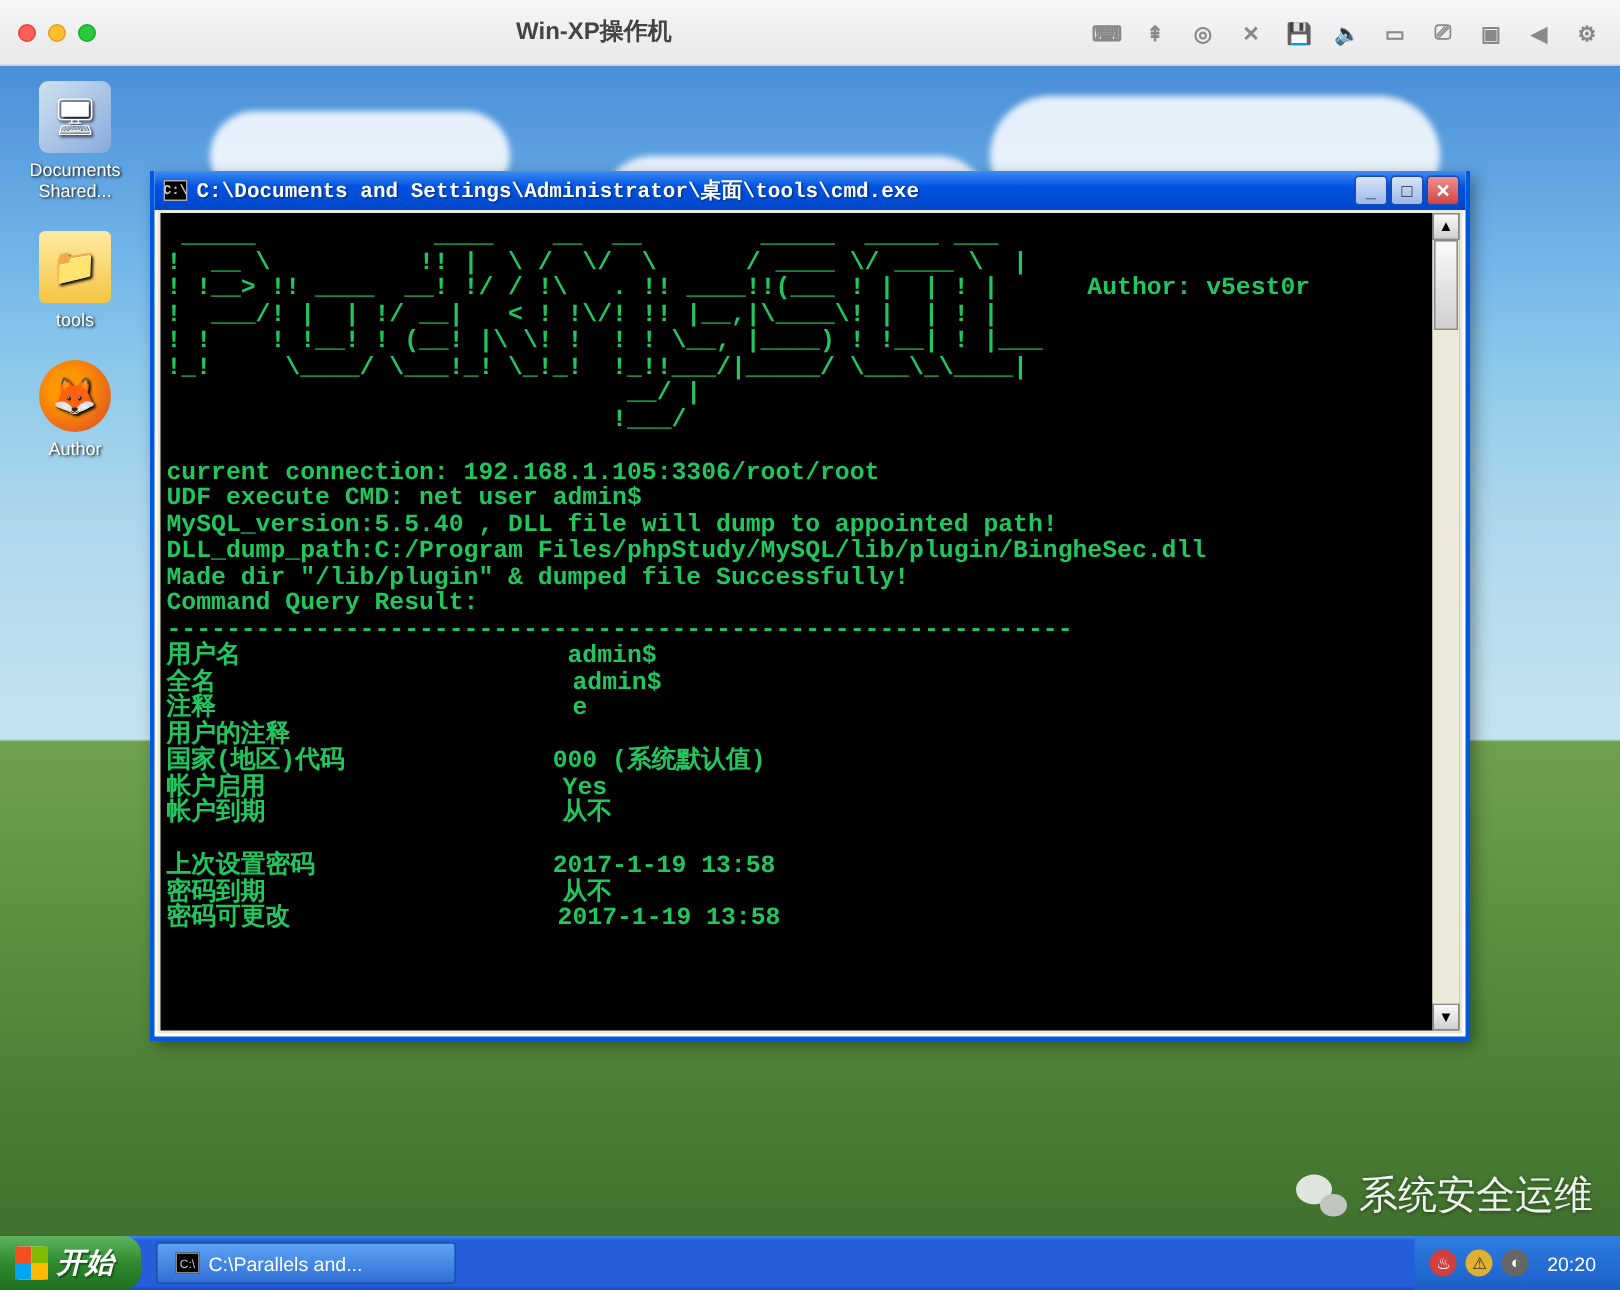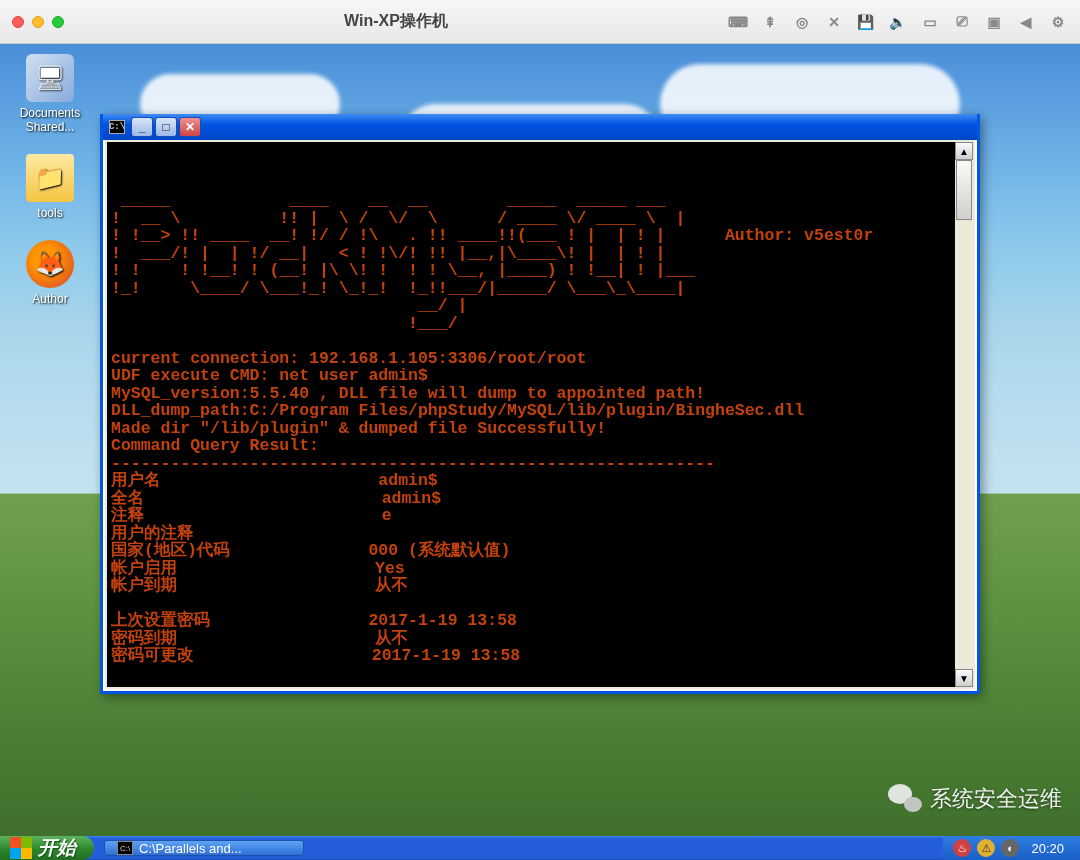--- a/index.html
+++ b/index.html
@@ -26,21 +26,21 @@
 .dicon { width:80px; text-align:center; color:#fff; font-size:12px; text-shadow:1px 1px 2px #000; cursor:pointer; }
 .dicon .glyph { width:48px; height:48px; margin:0 auto 4px; background:#ddd; border-radius:6px; display:flex; align-items:center; justify-content:center; font-size:24px; }
 .dicon.my-computer .glyph { background:linear-gradient(135deg,#d0e0f0,#88aadd); }
 .dicon.recycle .glyph { background:linear-gradient(135deg,#c8e8c8,#60b060); border-radius:8px; position:relative;}
 .dicon.recycle .glyph::after{content:"♻";color:#2a7a2a;font-size:26px;}
 .dicon.folder .glyph { background:linear-gradient(#ffe9a3,#f5c542); border-radius:4px;}
 .dicon.firefox .glyph { background:radial-gradient(circle at 40% 40%, #ff9500 30%, #e25822 80%); border-radius:50%;}
 .dicon.firefox .glyph::after{content:"";}
 
 
-.taskbar { position:absolute; left:0; right:0; bottom:0; height:24px; background:linear-gradient(#3c8bf0,#245edb 8%,#245edb 92%,#1a4bb0); display:flex; align-items:stretch; }
+.taskbar { position:absolute; left:0; right:0; bottom:0; height:36px; background:linear-gradient(#3c8bf0,#245edb 8%,#245edb 92%,#1a4bb0); display:flex; align-items:stretch; }
 .start-btn { display:flex; align-items:center; gap:6px; padding:0 18px 0 10px; background:linear-gradient(#5fb35f,#2f8a2f 50%,#1f6f1f); color:#fff; font-style:italic; font-weight:bold; font-size:19px; border-radius:0 12px 12px 0; text-shadow:1px 1px 1px #145214; cursor:pointer;}
 .start-btn .flag { width:22px; height:22px; background:#fff; border-radius:3px; position:relative; display:grid; grid-template-columns:1fr 1fr; grid-template-rows:1fr 1fr;}
 .start-btn .flag span:nth-child(1){background:#f25022;}
 .start-btn .flag span:nth-child(2){background:#7fba00;}
 .start-btn .flag span:nth-child(3){background:#00a4ef;}
 .start-btn .flag span:nth-child(4){background:#ffb900;}
 .task-item { margin:4px 4px 4px 10px; padding:0 12px; display:flex; align-items:center; gap:6px; background:linear-gradient(#5da3f5,#2f6fd5); border:1px solid #1d50a8; border-radius:3px; color:#fff; font-size:13px; cursor:pointer; min-width:200px;}
 .task-item .icon { width:16px; height:14px; background:#000; border:1px solid #888; font-size:8px; color:#ccc; display:flex; align-items:center; justify-content:center;}
 .task-spacer { flex:1; }
 .systray { display:flex; align-items:center; gap:6px; padding:0 10px; background:linear-gradient(#2f7de0,#1a5fc8); }
@@ -50,28 +50,28 @@
 
 .cmd-window { position:absolute; top:70px; left:100px; width:880px; height:580px; border:3px solid #0058e1; border-top:none; background:#fff; box-shadow:3px 3px 10px rgba(0,0,0,0.4); }
 .cmd-title { height:26px; background:linear-gradient(#3f8cf3,#0053e1 40%,#0046c8); display:flex; align-items:center; padding:0 4px 0 6px; color:#fff; font-size:14px; font-weight:bold; font-family:"SimSun","宋体","Courier New",monospace;}
 .cmd-title .icon { width:16px; height:14px; background:#000; border:1px solid #aaa; margin-right:6px; font-size:9px; color:#ccc; display:flex; align-items:center; justify-content:center;}
 .cmd-title .caption { flex:1; white-space:nowrap; overflow:hidden; text-shadow:1px 1px 1px rgba(0,0,0,0.4);}
 .cmd-ctrl { display:flex; gap:2px; }
 .cmd-ctrl button { width:22px; height:20px; background:linear-gradient(#d8e4f8,#9cb8e8); border:1px solid #1a4bb0; border-radius:3px; font-size:12px; font-weight:bold; color:#222; cursor:pointer; display:flex; align-items:center; justify-content:center;}
 .cmd-ctrl button.close { background:linear-gradient(#f09090,#d04444); color:#fff;}
 .cmd-body-wrap { position:absolute; top:26px; left:2px; right:2px; bottom:2px; background:#ece9d8; padding:2px; }
 .cmd-body { width:100%; height:100%; background:#000; position:relative; display:flex; }
-.cmd-text { flex:1; padding:6px 4px; color:#c2410c; font-family:"NSimSun","SimSun","Courier New",monospace; font-size:16.5px; line-height:17.5px; white-space:pre; font-weight:bold; overflow:hidden;margin-top:44px;}
+.cmd-text { flex:1; padding:6px 4px; color:#22c55e; font-family:"NSimSun","SimSun","Courier New",monospace; font-size:16.5px; line-height:17.5px; white-space:pre; font-weight:bold; overflow:hidden;}
 .cmd-scroll { width:18px; background:#ece9d8; display:flex; flex-direction:column;}
 .cmd-scroll .arrow { height:18px; background:linear-gradient(#fafafa,#cfcfcf); border:1px solid #888; font-size:10px; display:flex; align-items:center; justify-content:center; cursor:pointer;}
 .cmd-scroll .track { flex:1; background:#ece9d8; position:relative;}
 .cmd-scroll .thumb { position:absolute; left:1px; right:1px; top:0; height:60px; background:linear-gradient(#fafafa,#cfcfcf); border:1px solid #888; cursor:pointer;}
 
 
-.wechat-bubble { position:absolute; right:18px; bottom:46px; display:flex; gap:8px; color:#fff; font-size:22px; font-weight:500; opacity:0.92; text-shadow:0 1px 3px rgba(0,0,0,0.6);}
+.wechat-bubble { position:absolute; right:18px; bottom:46px; display:flex; align-items:center; gap:8px; color:#fff; font-size:26px; font-weight:500; opacity:0.92; text-shadow:0 1px 3px rgba(0,0,0,0.6);}
 .wechat-ico { width:34px; height:28px; position:relative;}
 .wechat-ico .b1 { position:absolute; width:24px; height:20px; background:#eee; border-radius:50%; top:0; left:0;}
 .wechat-ico .b2 { position:absolute; width:18px; height:15px; background:#ccc; border-radius:50%; bottom:0; right:0;}
 </style>
 </head>
 <body>
 
 <div class="mac-titlebar">
   <div class="traffic-lights">
     <span class="tl red"></span>
@@ -113,20 +113,21 @@
     </div>
     <div class="dicon firefox">
       <div class="glyph">🦊</div>
       <div>Author</div>
     </div>
   </div>
 
   <div class="cmd-window">
     <div class="cmd-title">
       <span class="icon">C:\</span>
+      <span class="caption">C:\Documents and Settings\Administrator\桌面\tools\cmd.exe</span>
       <span class="cmd-ctrl">
         <button>_</button>
         <button>□</button>
         <button class="close">✕</button>
       </span>
     </div>
     <div class="cmd-body-wrap">
       <div class="cmd-body">
         <pre class="cmd-text" id="cmd-text"> _____            ____    __  __        _____  _____ ___
 !  __ \          !! |  \ /  \/  \      / ____ \/ ____ \  |

